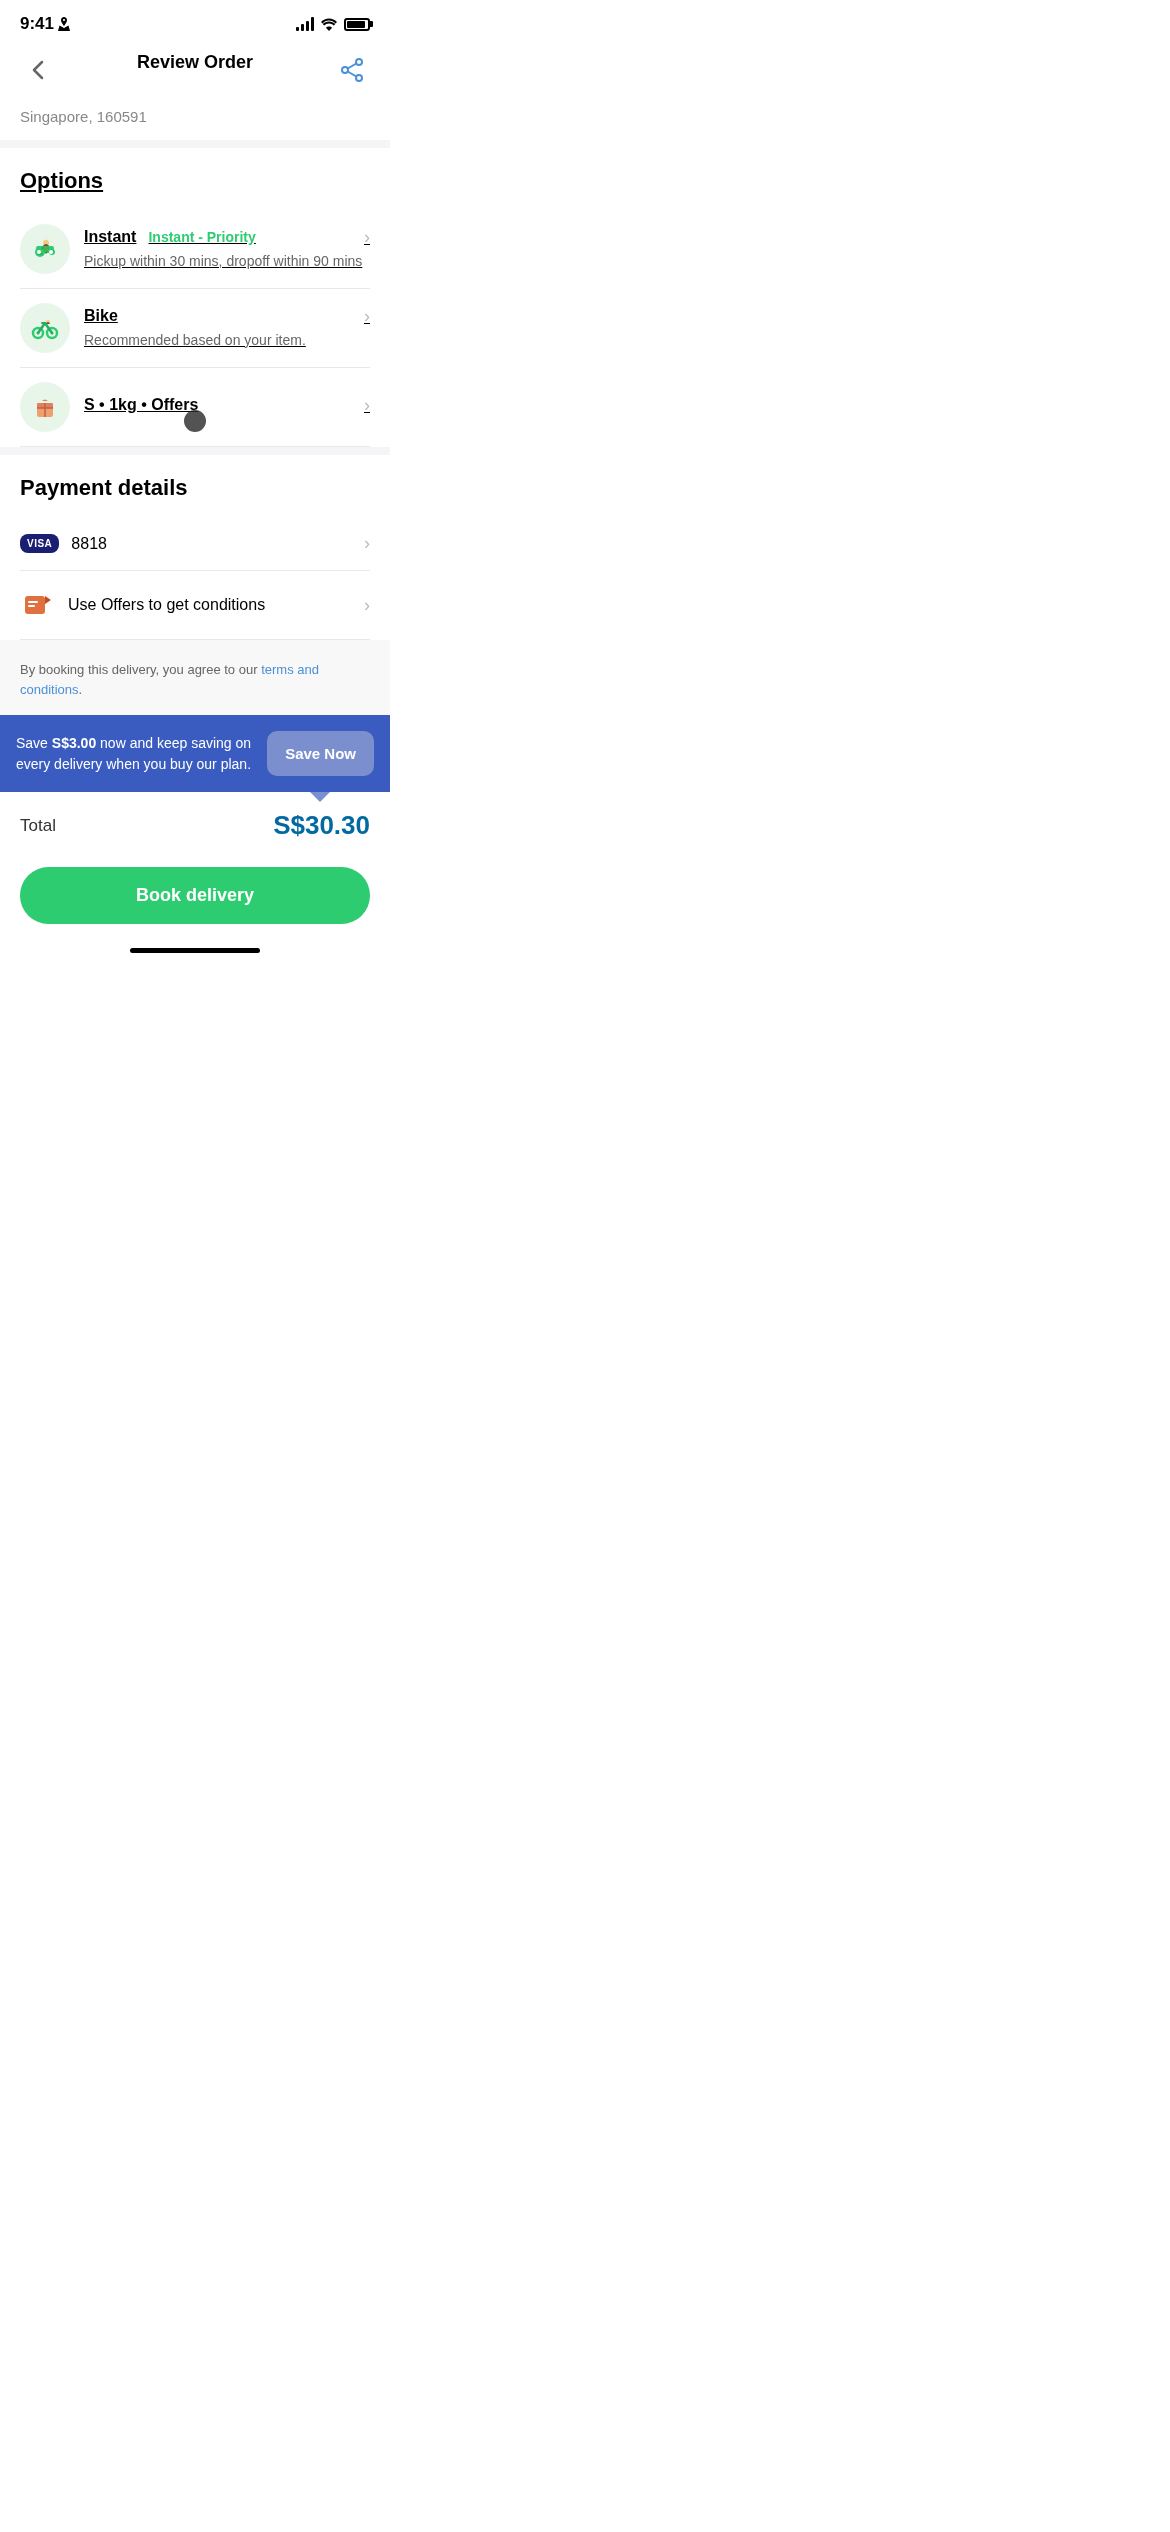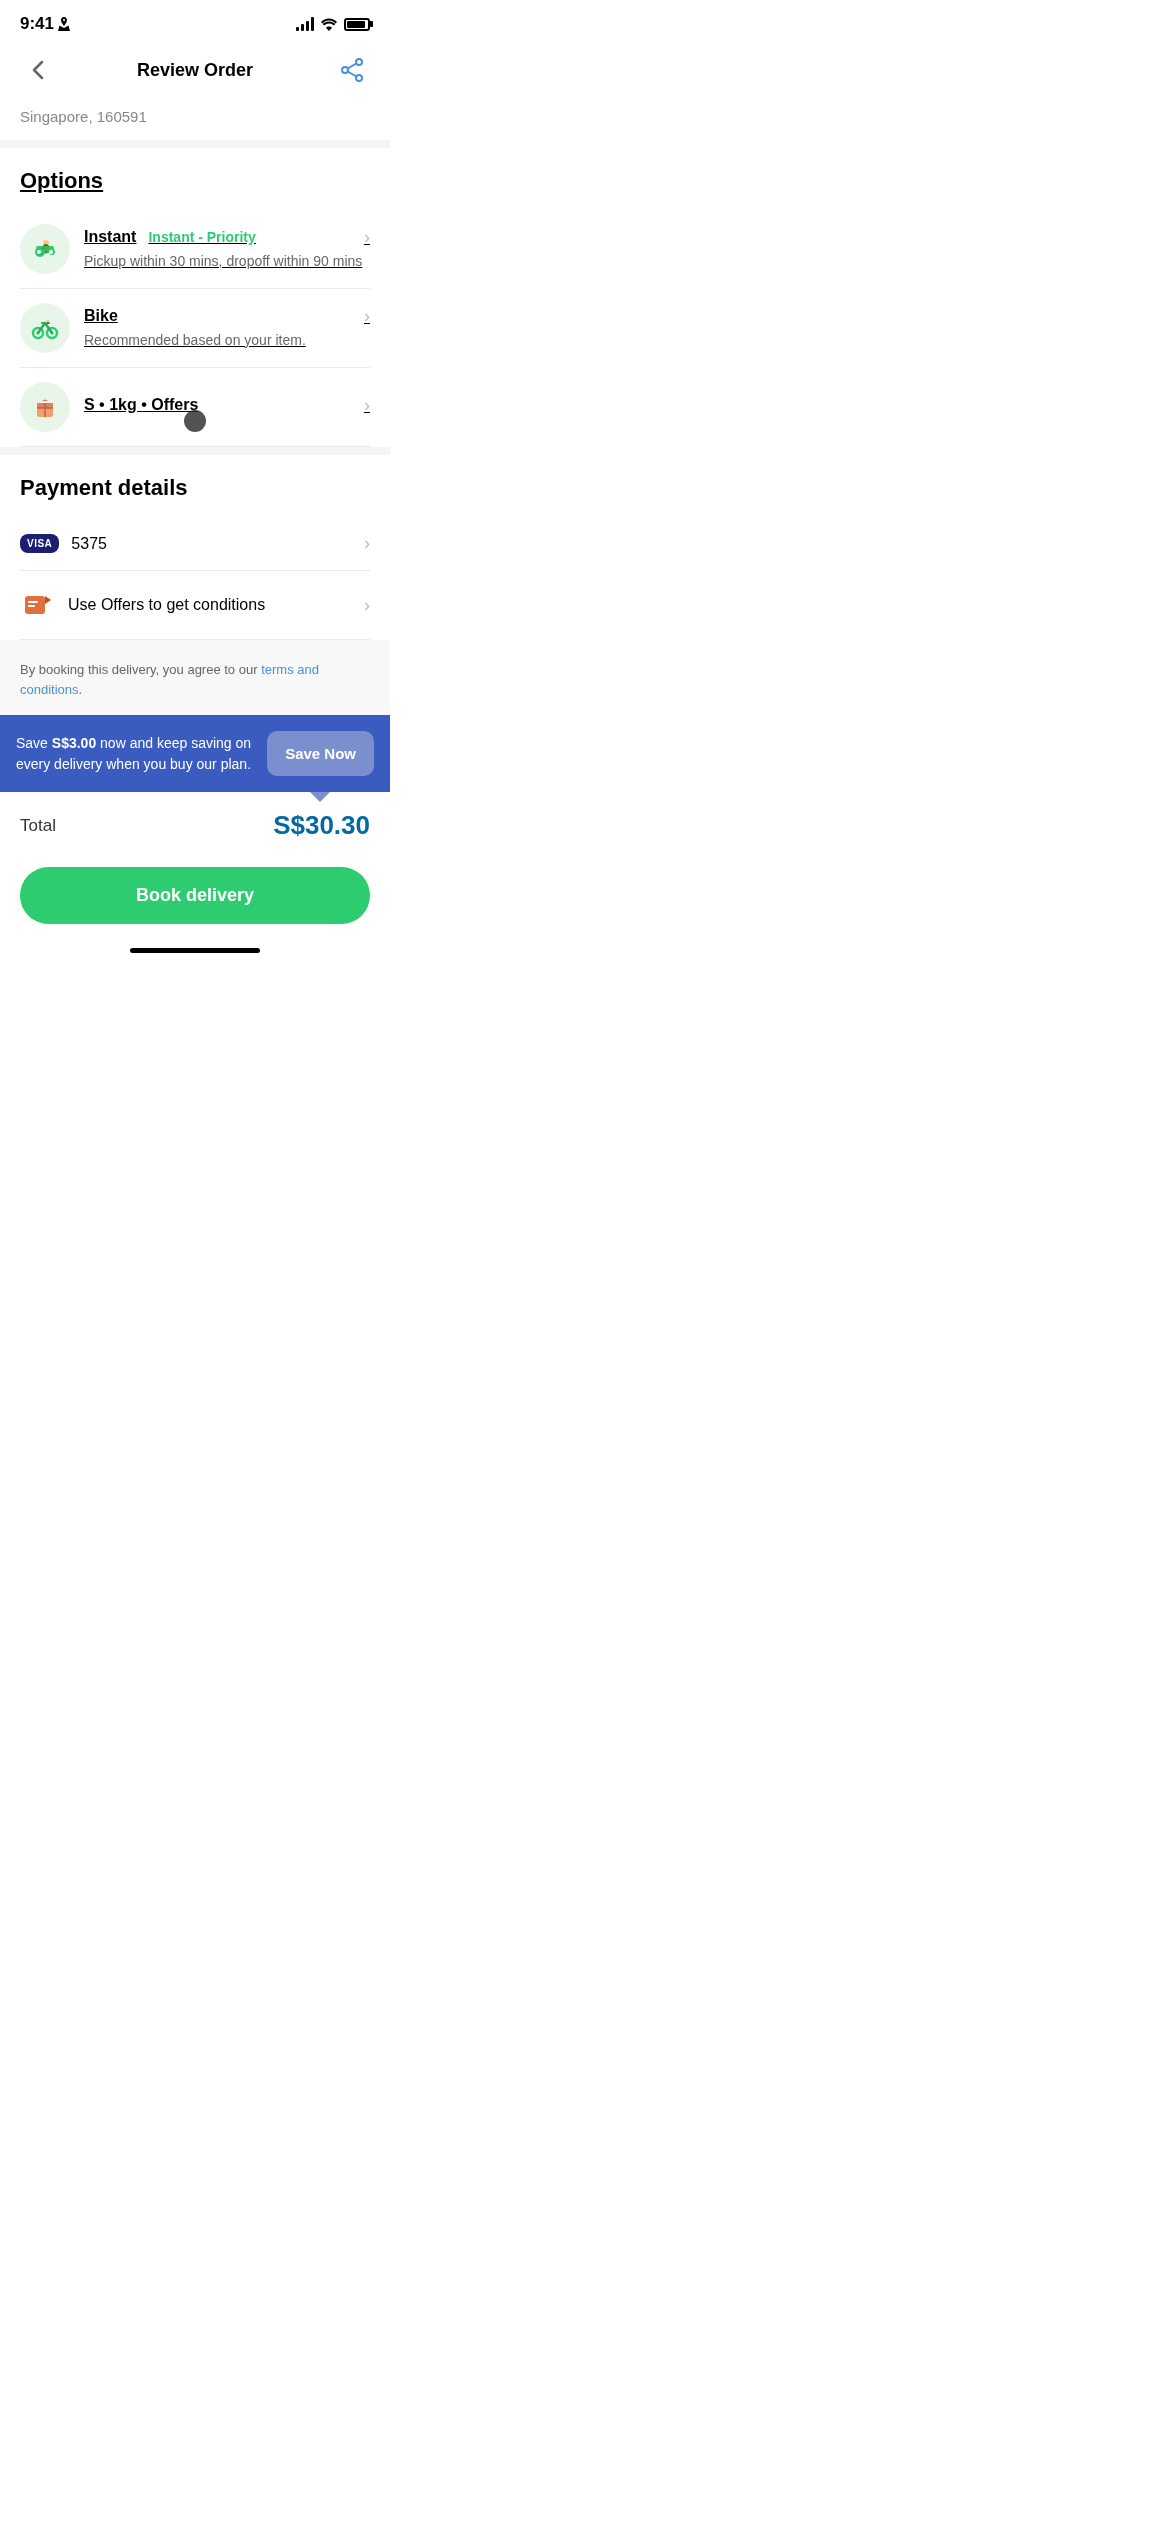--- a/index.html
+++ b/index.html
@@ -78,21 +78,20 @@
       height: 100%;
       width: 90%;
       background: #000;
       border-radius: 1px;
     }
 
     
     .nav-header {
       display: flex;
       justify-content: space-between;
-      align-items: center;
       padding: 10px 20px 14px;
       background: #ffffff;
     }
 
     .back-button {
       width: 36px;
       height: 36px;
       display: flex;
       align-items: center;
       justify-content: center;
@@ -513,21 +512,21 @@
   </div>
 </div>
 
 <div class="section-divider"></div>
 
 <div class="payment-section">
   <div class="section-title">Payment details</div>
 
   <div class="payment-item">
     <div class="visa-badge">VISA</div>
-    <span class="payment-label">5375</span>
+    <span class="payment-label">8818</span>
     <span class="payment-chevron">›</span>
   </div>
 
   <div class="payment-item">
     <div class="offer-icon">
       <svg width="30" height="30" viewBox="0 0 30 30" fill="none">
         <rect x="2" y="6" width="20" height="18" rx="3" fill="#e07040"></rect>
         <polygon points="22,6 28,10 22,14" fill="#c05020"></polygon>
         <rect x="5" y="11" width="10" height="2" rx="1" fill="#fff"></rect>
         <rect x="5" y="15" width="7" height="2" rx="1" fill="#fff"></rect>

